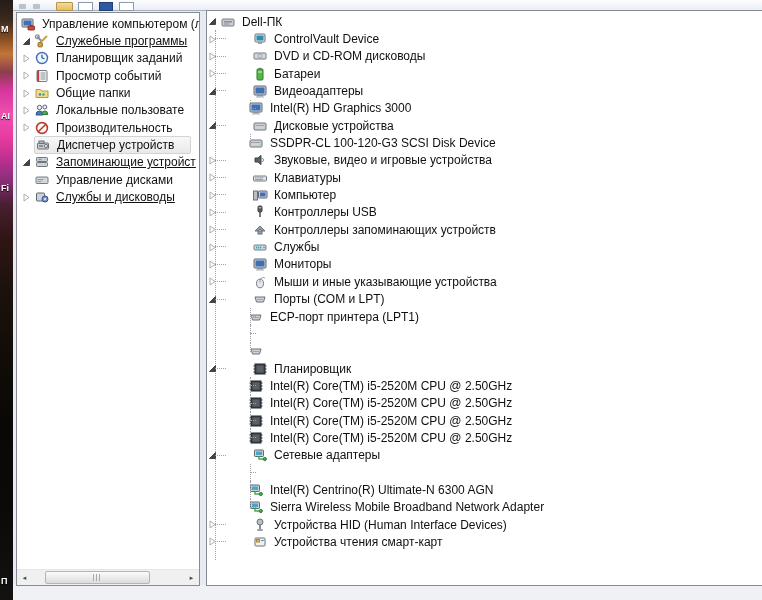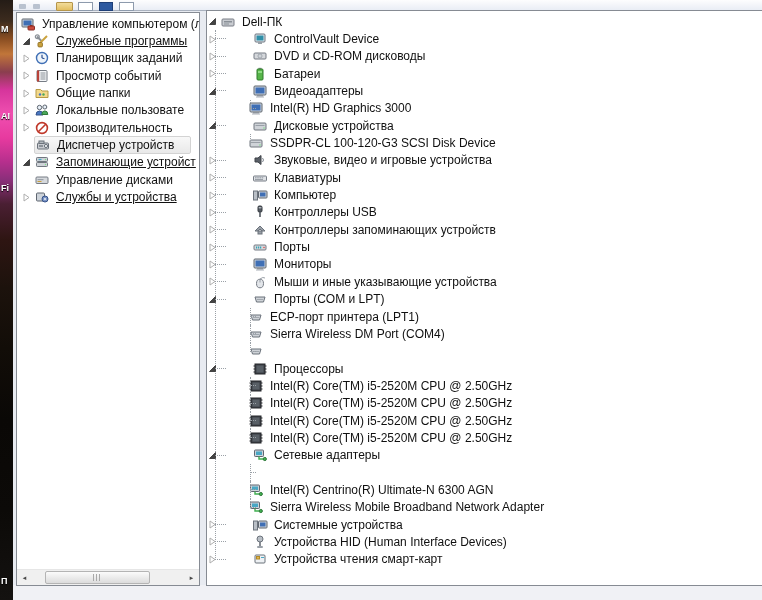--- a/index.html
+++ b/index.html
@@ -275,21 +275,21 @@
             </svg>
           </span>
           <span class="selwrap">
             <span class="ico">
               <svg xmlns="http://www.w3.org/2000/svg" width="16" height="16" viewBox="0 0 16 16">
                 <rect x="2.5" y="4" width="8" height="8" rx="1" fill="#cdd3da" stroke="#5f6670"></rect>
                 <circle cx="11" cy="10" r="3" fill="#7a93c4" stroke="#35528a"></circle>
                 <circle cx="11" cy="10" r="1.1" fill="#e8eef6"></circle>
               </svg>
             </span>
-            <span class="lbl">Службы и устройства</span>
+            <span class="lbl">Службы и дисководы</span>
           </span>
         </div>
       </div>
     <div class="hscroll">
       <div class="harrow">◄</div>
       <div class="htrack">
         <div class="hthumb">
           <div class="hgrip"></div>
         </div>
       </div>
@@ -528,21 +528,21 @@
           <span class="selwrap">
             <span class="ico">
               <svg xmlns="http://www.w3.org/2000/svg" width="16" height="16" viewBox="0 0 16 16">
                 <rect x="2" y="6" width="12" height="5" rx="1" fill="#d5d8dc" stroke="#767c85"></rect>
                 <rect x="4" y="7.5" width="1.2" height="2" fill="#35a3b5"></rect>
                 <rect x="6" y="7.5" width="1.2" height="2" fill="#35a3b5"></rect>
                 <rect x="8" y="7.5" width="1.2" height="2" fill="#35a3b5"></rect>
                 <circle cx="12" cy="8.5" r="0.8" fill="#e05050"></circle>
               </svg>
             </span>
-            <span class="lbl">Порты</span>
+            <span class="lbl">Службы</span>
           </span>
         </div>
         <div class="trow lvl1 c1">
           <span class="exp">
             <svg width="9" height="9" viewBox="0 0 9 9">
               <path d="M2 1 L7 4.5 L2 8 Z" fill="#fff" stroke="#aeaeae"></path>
             </svg>
           </span>
           <span class="selwrap">
             <span class="ico">
@@ -600,31 +600,20 @@
                 <circle cx="6" cy="8.5" r="0.6" fill="#6b727b"></circle>
                 <circle cx="8" cy="8.5" r="0.6" fill="#6b727b"></circle>
                 <circle cx="10" cy="8.5" r="0.6" fill="#6b727b"></circle>
               </svg>
             </span>
             <span class="lbl">ECP-порт принтера (LPT1)</span>
           </span>
         </div>
         <div class="trow lvl2 c2">
           <span class="exp"></span>
-          <span class="selwrap">
-            <span class="ico">
-              <svg xmlns="http://www.w3.org/2000/svg" width="16" height="16" viewBox="0 0 16 16">
-                <path d="M3 6 L13 6 L11.5 11 L4.5 11 Z" fill="#cfd3d8" stroke="#6b727b"></path>
-                <circle cx="6" cy="8.5" r="0.6" fill="#6b727b"></circle>
-                <circle cx="8" cy="8.5" r="0.6" fill="#6b727b"></circle>
-                <circle cx="10" cy="8.5" r="0.6" fill="#6b727b"></circle>
-              </svg>
-            </span>
-            <span class="lbl">Sierra Wireless DM Port (COM4)</span>
-          </span>
         </div>
         <div class="trow lvl2 c2 c2last">
           <span class="exp"></span>
           <span class="selwrap">
             <span class="ico">
               <svg xmlns="http://www.w3.org/2000/svg" width="16" height="16" viewBox="0 0 16 16">
                 <path d="M3 6 L13 6 L11.5 11 L4.5 11 Z" fill="#cfd3d8" stroke="#6b727b"></path>
                 <circle cx="6" cy="8.5" r="0.6" fill="#6b727b"></circle>
                 <circle cx="8" cy="8.5" r="0.6" fill="#6b727b"></circle>
                 <circle cx="10" cy="8.5" r="0.6" fill="#6b727b"></circle>
@@ -646,21 +635,21 @@
                 <g stroke="#24272b">
                   <line x1="1.5" y1="5" x2="3" y2="5"></line>
                   <line x1="1.5" y1="8" x2="3" y2="8"></line>
                   <line x1="1.5" y1="11" x2="3" y2="11"></line>
                   <line x1="13" y1="5" x2="14.5" y2="5"></line>
                   <line x1="13" y1="8" x2="14.5" y2="8"></line>
                   <line x1="13" y1="11" x2="14.5" y2="11"></line>
                 </g>
               </svg>
             </span>
-            <span class="lbl">Процессоры</span>
+            <span class="lbl">Планировщик</span>
           </span>
         </div>
         <div class="trow lvl2 c2">
           <span class="exp"></span>
           <span class="selwrap">
             <span class="ico">
               <svg xmlns="http://www.w3.org/2000/svg" width="16" height="16" viewBox="0 0 16 16">
                 <rect x="3" y="3" width="10" height="10" fill="#3c4147" stroke="#24272b"></rect>
                 <rect x="4.5" y="4.5" width="7" height="7" fill="#585f66"></rect>
                 <g stroke="#24272b">
@@ -787,37 +776,20 @@
         </div>
         <div class="trow lvl1 c1">
           <span class="exp">
             <svg width="9" height="9" viewBox="0 0 9 9">
               <path d="M2 1 L7 4.5 L2 8 Z" fill="#fff" stroke="#aeaeae"></path>
             </svg>
           </span>
           <span class="selwrap">
             <span class="ico">
               <svg xmlns="http://www.w3.org/2000/svg" width="16" height="16" viewBox="0 0 16 16">
-                <rect x="1.5" y="4" width="4" height="9" fill="#b9bfc6" stroke="#6b727b"></rect>
-                <rect x="6.5" y="4" width="8.5" height="7" rx="0.8" fill="#cdd3da" stroke="#5f6670"></rect>
-                <rect x="8" y="5.5" width="5.5" height="4" fill="#3f6fb5"></rect>
-              </svg>
-            </span>
-            <span class="lbl">Системные устройства</span>
-          </span>
-        </div>
-        <div class="trow lvl1 c1">
-          <span class="exp">
-            <svg width="9" height="9" viewBox="0 0 9 9">
-              <path d="M2 1 L7 4.5 L2 8 Z" fill="#fff" stroke="#aeaeae"></path>
-            </svg>
-          </span>
-          <span class="selwrap">
-            <span class="ico">
-              <svg xmlns="http://www.w3.org/2000/svg" width="16" height="16" viewBox="0 0 16 16">
                 <circle cx="8" cy="5" r="3" fill="#b9bfc6" stroke="#6b727b"></circle>
                 <rect x="7.2" y="8" width="1.6" height="4" fill="#6b727b"></rect>
                 <rect x="5" y="12" width="6" height="2" rx="1" fill="#9aa0a8"></rect>
               </svg>
             </span>
             <span class="lbl">Устройства HID (Human Interface Devices)</span>
           </span>
         </div>
         <div class="trow lvl1 c1">
           <span class="exp">

